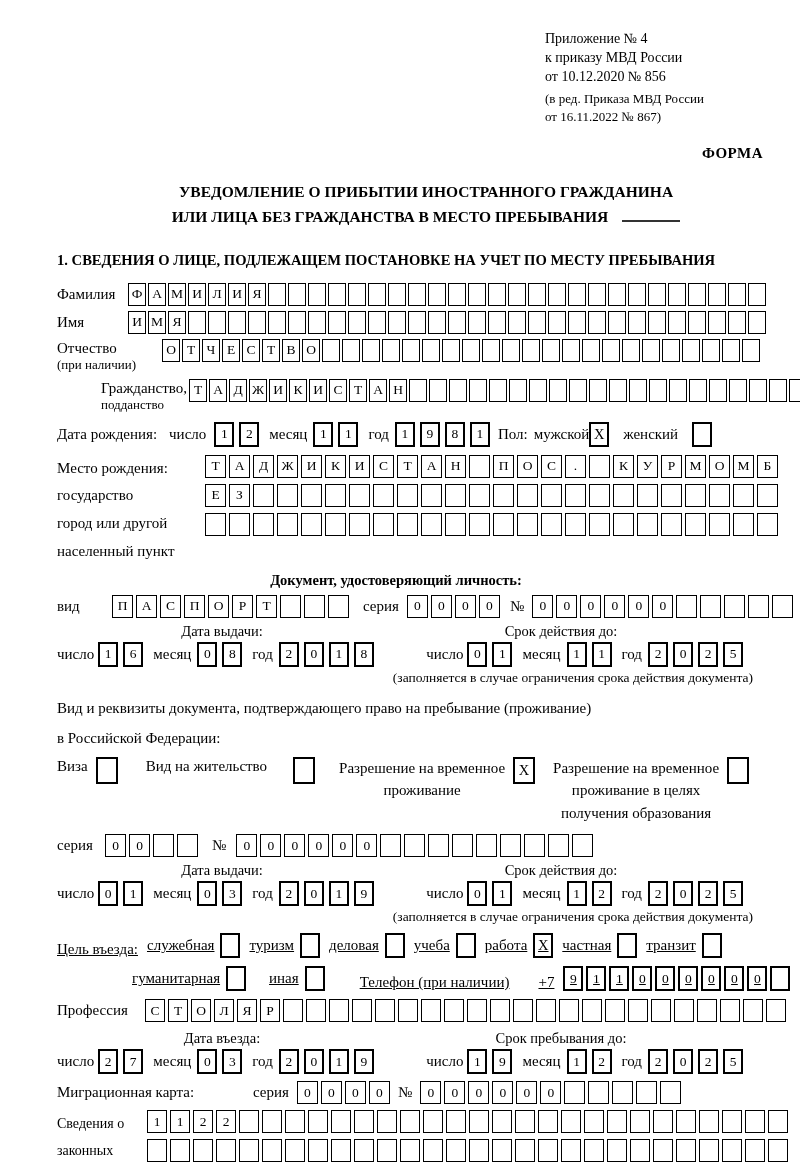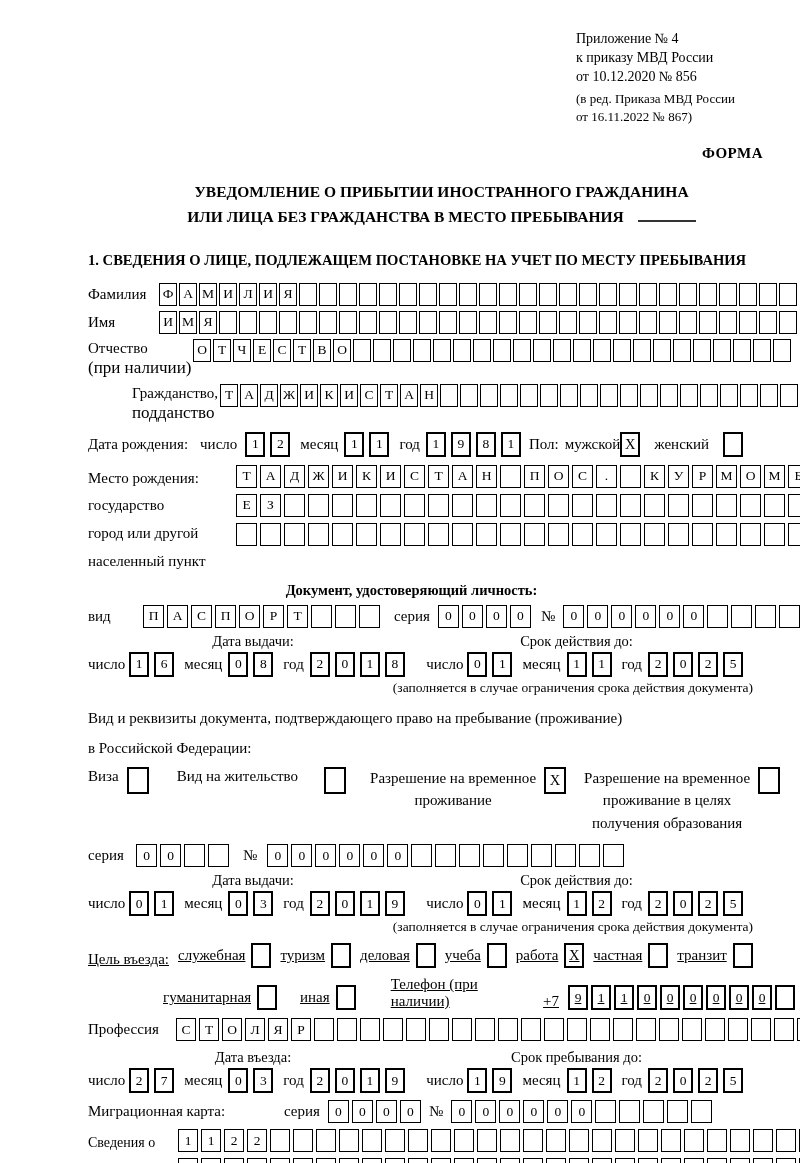--- a/index.html
+++ b/index.html
@@ -1,31 +1,31 @@
 <!DOCTYPE html>
 <html><head>
 <meta charset="utf-8">
 <style>
   html,body{margin:0;padding:0;background:#888;}
   .page{
     width:800px;height:1163px;background:#fff;color:#000;
     font-family:"Liberation Serif","DejaVu Serif",serif;
-    padding:30px 5px 0 88px;box-sizing:border-box;position:relative;overflow:hidden;
+    padding:30px 5px 0 57px;box-sizing:border-box;position:relative;overflow:hidden;
   }
   .appendix{margin-left:488px;font-size:14px;line-height:1.34;}
   .appendix .small{font-size:13px;}
   .appendix .gap{height:4px;}
   .forma{font-weight:bold;font-size:15px;text-align:right;padding-right:32px;margin-top:20px;letter-spacing:.5px;}
   .title{text-align:center;font-weight:bold;font-size:15.5px;margin-top:18px;line-height:1.6;}
   .title-underline{display:inline-block;width:58px;border-bottom:2.5px solid #333;margin-left:14px;height:14px;}
   .section-heading{font-weight:bold;font-size:14.6px;margin-top:22px;margin-bottom:14px;}
   .frow{display:flex;align-items:flex-start;margin-bottom:5px;}
   .vcenter{align-items:center;}
   .lab{font-size:15px;flex:none;line-height:1.25;}
-  .lab .l2{font-size:17px;}
+  .lab .l2{font-size:13px;}
   .w71{width:71px;}
   .w105{width:105px;}
   .w88{width:88px;margin-left:44px;}
   .w148{width:148px;}
   .w90{width:90px;font-size:14px;}
   .cells{display:flex;flex:none;}
   .cell{box-sizing:border-box;border:1.6px solid #000;height:23px;display:inline-flex;
         align-items:center;justify-content:center;font-size:13.5px;flex:none;background:#fff;}
   .g20{gap:2px;} .g20 .cell{width:18px;}
   .g24{gap:3px;} .g24 .cell{width:21px;}

